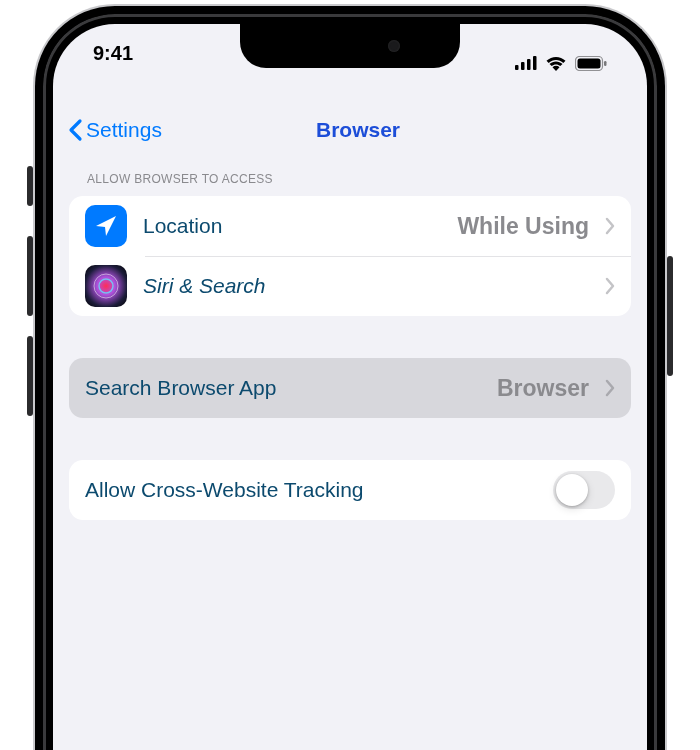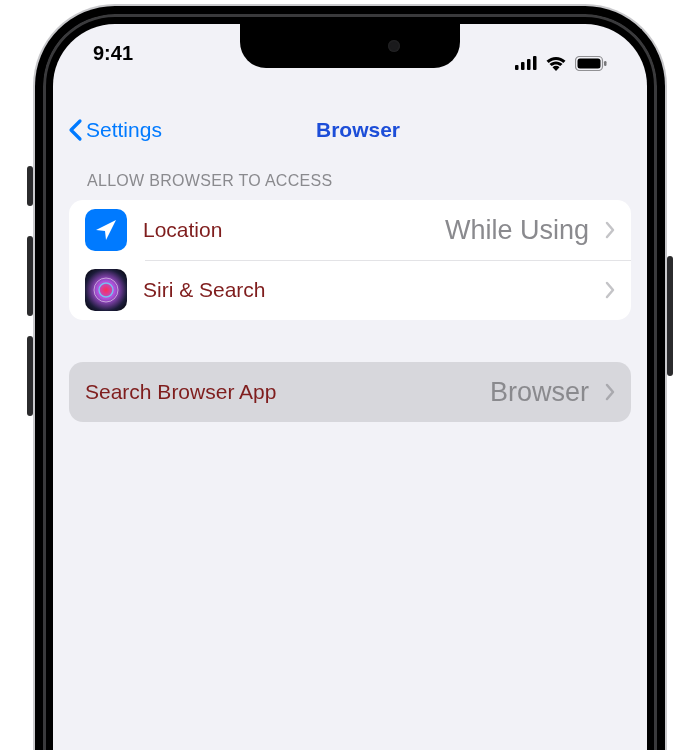--- a/index.html
+++ b/index.html
@@ -91,41 +91,41 @@
       position: absolute;
       left: 16px; right: 0;
       text-align: center;
       font-size: 21px;
       font-weight: 600;
       color: #1d4ed8;
       pointer-events: none;
     }
     .content { padding: 0 16px; }
     .section-header {
-      font-size: 16px;
+      font-size: 12px;
       color: #8a8a8e;
       letter-spacing: 0.3px;
       padding: 30px 18px 10px 18px;
     }
     .group {
       background: #fff;
       border-radius: 14px;
       overflow: hidden;
     }
     .group.highlight { background: #d7d7dc; }
     .spacer-sm { height: 42px; }
     .spacer-md { height: 42px; }
     .row {
       display: flex;
       align-items: center;
       min-height: 60px;
       padding: 8px 16px 8px 16px;
       gap: 16px;
     }
-    .row + .row { position: relative; }
+    .row + .row { position: relative; font-style: italic; }
     .row + .row::before {
       content: "";
       position: absolute;
       left: 76px; right: 0; top: 0;
       height: 1px;
       background: #e3e3e6;
     }
     .app-icon {
       width: 42px; height: 42px;
       border-radius: 10px;
@@ -135,25 +135,26 @@
       justify-content: center;
       color: #fff;
     }
     .icon-location { background: #007aff; }
     .icon-siri {
       background: radial-gradient(circle at 50% 50%, #ff2d55 0%, #af52de 30%, #1c1c3a 70%, #000 100%);
     }
     .row-label {
       flex: 1;
       font-size: 21px;
-      color: #7f1d1d;
+      color: #0c4a6e;
     }
     .row-value {
-      font-size: 27px;
+      font-size: 23px;
       color: #8a8a8e;
+      font-weight: bold;
     }
     .chevron { color: #c4c4c7; flex-shrink: 0; }
     .switch {
       width: 62px; height: 38px;
       background: #e9e9eb;
       border-radius: 19px;
       position: relative;
       flex-shrink: 0;
     }
     .switch::after {
@@ -266,17 +267,23 @@
             <span class="chevron">
               <svg width="10" height="18" viewBox="0 0 10 18">
                   <path d="M2 2 L8 9 L2 16" fill="none" stroke="#a9a9ae" stroke-width="2.5" stroke-linecap="round" stroke-linejoin="round"></path>
                 </svg>
             </span>
           </div>
         </div>
 
         <div class="spacer-md"></div>
 
+        <div class="group">
+          <div class="row no-icon">
+            <div class="row-label">Allow Cross-Website Tracking</div>
+            <div class="switch"></div>
+          </div>
+        </div>
       </div>
 
     </div>
   </div>
 </div>
 
 </body></html>

